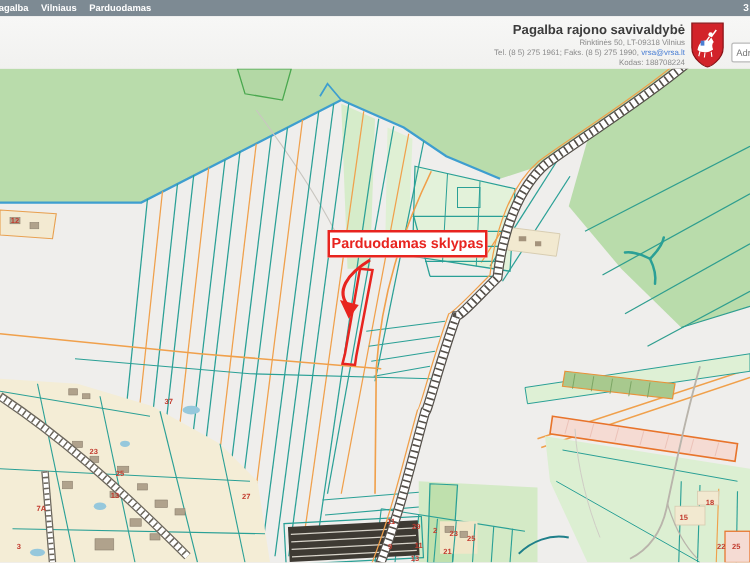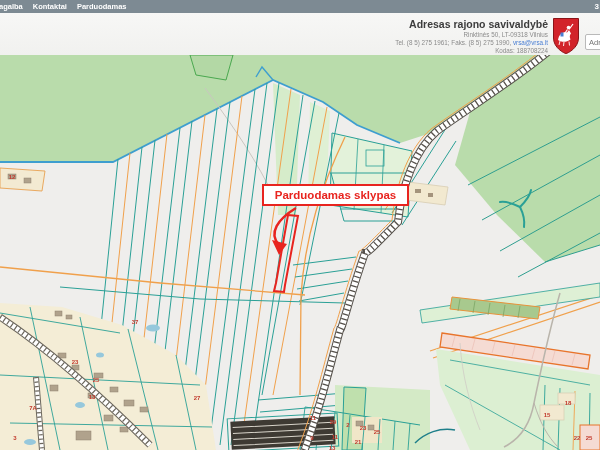--- a/index.html
+++ b/index.html
@@ -24,40 +24,40 @@
   .addr-input{position:absolute;left:585px;top:21px;width:60px;height:14px;
               font-size:7.5px;color:#999;border:1px solid #b9b9b9;border-radius:2px;
               padding:0 3px;background:#fff;}
 
   
   .map{position:absolute;left:0;top:55px;width:600px;height:395px;background:#efeeec;cursor:grab;}
   .map svg{position:absolute;left:0;top:0;}
   #map-labels{position:absolute;left:0;top:0;width:600px;height:395px;pointer-events:none;}
   .pnum{position:absolute;font-size:6px;font-weight:bold;color:#c23b2e;
         transform:translate(-50%,-50%);white-space:nowrap;}
-  .callout{position:absolute;left:262px;top:129px;width:147px;height:22px;
+  .callout{position:absolute;left:262px;top:129px;width:128px;height:22px;
            background:#fff;border:2px solid #e8241f;display:flex;align-items:center;
            justify-content:center;font-size:11.5px;font-weight:bold;color:#e8241f;
            white-space:nowrap;box-sizing:border-box;}
 </style>
 </head>
 <body>
 
 <div class="topbar">
   <div class="menu">
     <span>Pagalba</span>
-    <span>Kontaktai</span>
+    <span>Vilniaus</span>
     <span>Parduodamas</span>
   </div>
   <span class="right-num">3</span>
 </div>
 
 <div class="header">
   <div class="header-block">
-    <div class="header-title">Adresas rajono savivaldybė</div>
+    <div class="header-title">Pagalba rajono savivaldybė</div>
     <div class="header-sub">Rinktinės 50, LT-09318 Vilnius</div>
     <div class="header-sub"><span>Tel. (8 5) 275 1961; Faks. (8 5) 275 1990, </span><a href="#">vrsa@vrsa.lt</a></div>
     <div class="header-sub">Kodas: 188708224</div>
   </div>
 
   <svg class="coat" viewBox="0 0 28 38">
     <path d="M1.5,1.5 H26.5 V21 C26.5,31 15.5,36.5 14,36.5 C12.5,36.5 1.5,31 1.5,21 Z" fill="#d2232a" stroke="#8a1418" stroke-width="1"></path>
     <path d="M6,23 C7,17 11,14.5 15,15.5 L17,13 L19,16.5 C17.5,18 17.5,20 18.5,22.5 C14.5,25.5 9.5,25.5 6,23 Z" fill="#fff"></path>
     <circle cx="16.5" cy="10.5" r="1.8" fill="#fff"></circle>
     <path d="M17,12.5 L21,7" stroke="#fff" stroke-width="1.2"></path>

